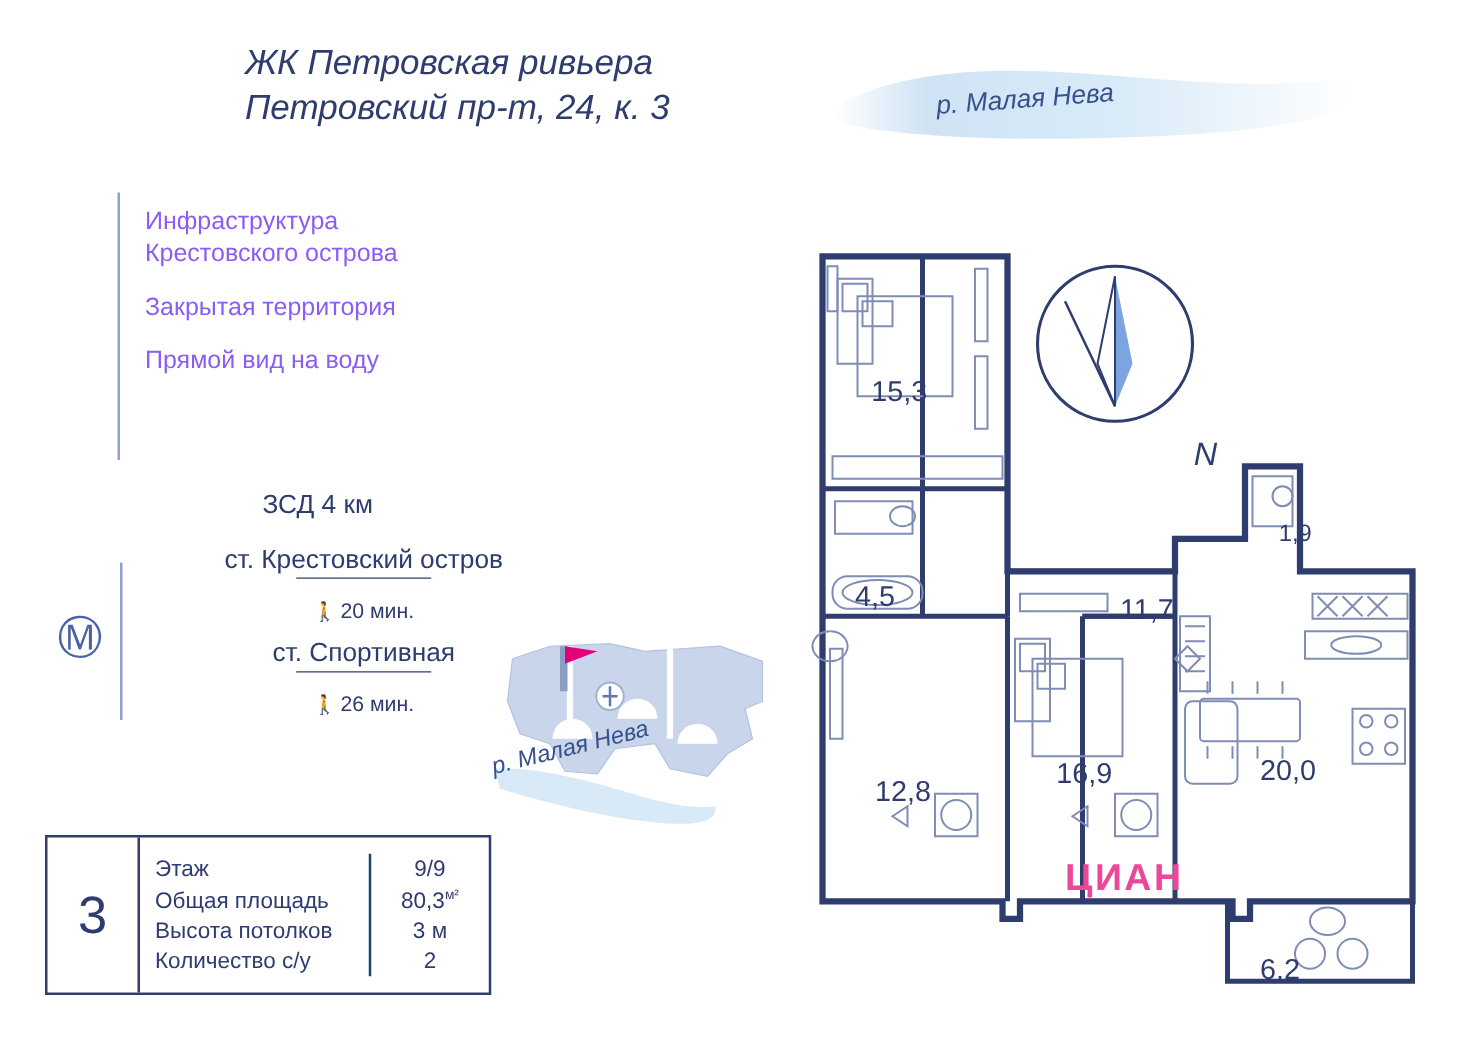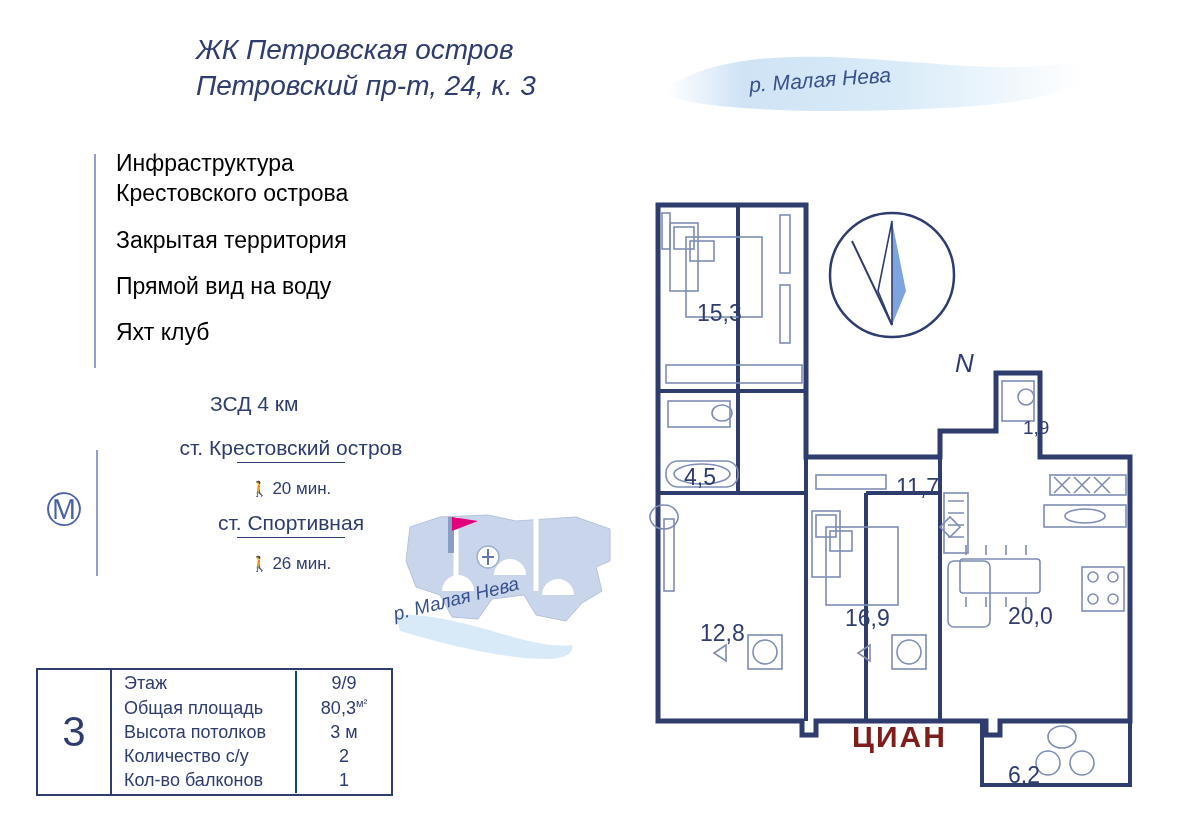--- a/index.html
+++ b/index.html
@@ -64,24 +64,24 @@
   }
   .features .bar {
     position: absolute;
     left: 0;
     top: 6px;
     width: 2px;
     height: 214px;
     background: #8fa2cf;
   }
   .feature {
-    font-size: 23px;
+    font-size: 20px;
     line-height: 1.32;
-    color: #000000;
-    margin: 0 0 16px 22px;
+    color: #8b5cf6;
+    margin: 16px 0 16px 22px;
     white-space: pre-line;
   }
 
   
   .zsd {
     position: absolute;
     left: 210px;
     top: 392px;
     font-size: 21px;
     color: #2f3c6e;
@@ -223,34 +223,34 @@
     position: absolute;
     left: 955px;
     top: 348px;
     font-size: 26px;
     font-style: italic;
     color: #2f3c6e;
   }
   .watermark {
     position: absolute;
     left: 852px;
-    top: 720px;
+    top: 686px;
     font-size: 30px;
-    color: #7f1d1d;
+    color: #ec4899;
     letter-spacing: 2px;
     font-weight: bold;
   }
 </style>
 </head>
 <body>
 
 <div class="root">
 
   <div class="title-block">
-    <div class="title-line">ЖК Петровская остров</div>
+    <div class="title-line">ЖК Петровская ривьера</div>
     <div class="title-line">Петровский пр-т, 24, к. 3</div>
   </div>
 
   <div class="river-banner">
     <svg width="427" height="64" viewBox="0 0 427 64" xmlns="http://www.w3.org/2000/svg">
       <defs>
         <linearGradient id="rivgrad" x1="0" y1="0" x2="1" y2="0">
           <stop offset="0%" stop-color="#ffffff"></stop>
           <stop offset="18%" stop-color="#cfe3f5"></stop>
           <stop offset="55%" stop-color="#d9ebf8"></stop>
@@ -261,21 +261,20 @@
     </svg>
     <div class="river-banner-text">р. Малая Нева</div>
   </div>
 
   <div class="features">
     <div class="bar"></div>
     <div class="feature">Инфраструктура
 Крестовского острова</div>
     <div class="feature">Закрытая территория</div>
     <div class="feature">Прямой вид на воду</div>
-    <div class="feature">Яхт клуб</div>
   </div>
 
   <div class="zsd">ЗСД 4 км</div>
 
   <div class="metro-wrap">
     <div class="metro-glyph">Ⓜ</div>
     <div class="metro-bar"></div>
     <div class="stations">
       <div class="station-name">ст. Крестовский остров</div>
       <div class="station-time"><span class="walk-icon">🚶</span><span>20 мин.</span></div>
@@ -318,24 +317,20 @@
         <div class="specs-val"><span>80,3</span><span class="sup">м²</span></div>
       </div>
       <div class="specs-row">
         <div class="specs-key">Высота потолков</div>
         <div class="specs-val">3 м</div>
       </div>
       <div class="specs-row">
         <div class="specs-key">Количество с/у</div>
         <div class="specs-val">2</div>
       </div>
-      <div class="specs-row">
-        <div class="specs-key">Кол-во балконов</div>
-        <div class="specs-val">1</div>
-      </div>
     </div>
   </div>
 
   <div class="plan">
     <svg width="530" height="640" viewBox="0 0 530 640" xmlns="http://www.w3.org/2000/svg">
       <g fill="none" stroke="#2f3c6e" stroke-width="5">
 
         <path d="M28,30 L176,30 L176,282 L310,282 L310,256 L366,256 L366,198 L410,198 L410,282 L500,282 L500,546 L370,546 L370,560 L356,560 L356,546 L186,546 L186,560 L172,560 L172,546 L28,546 Z"></path>
       </g>
       <g fill="none" stroke="#2f3c6e" stroke-width="4">

